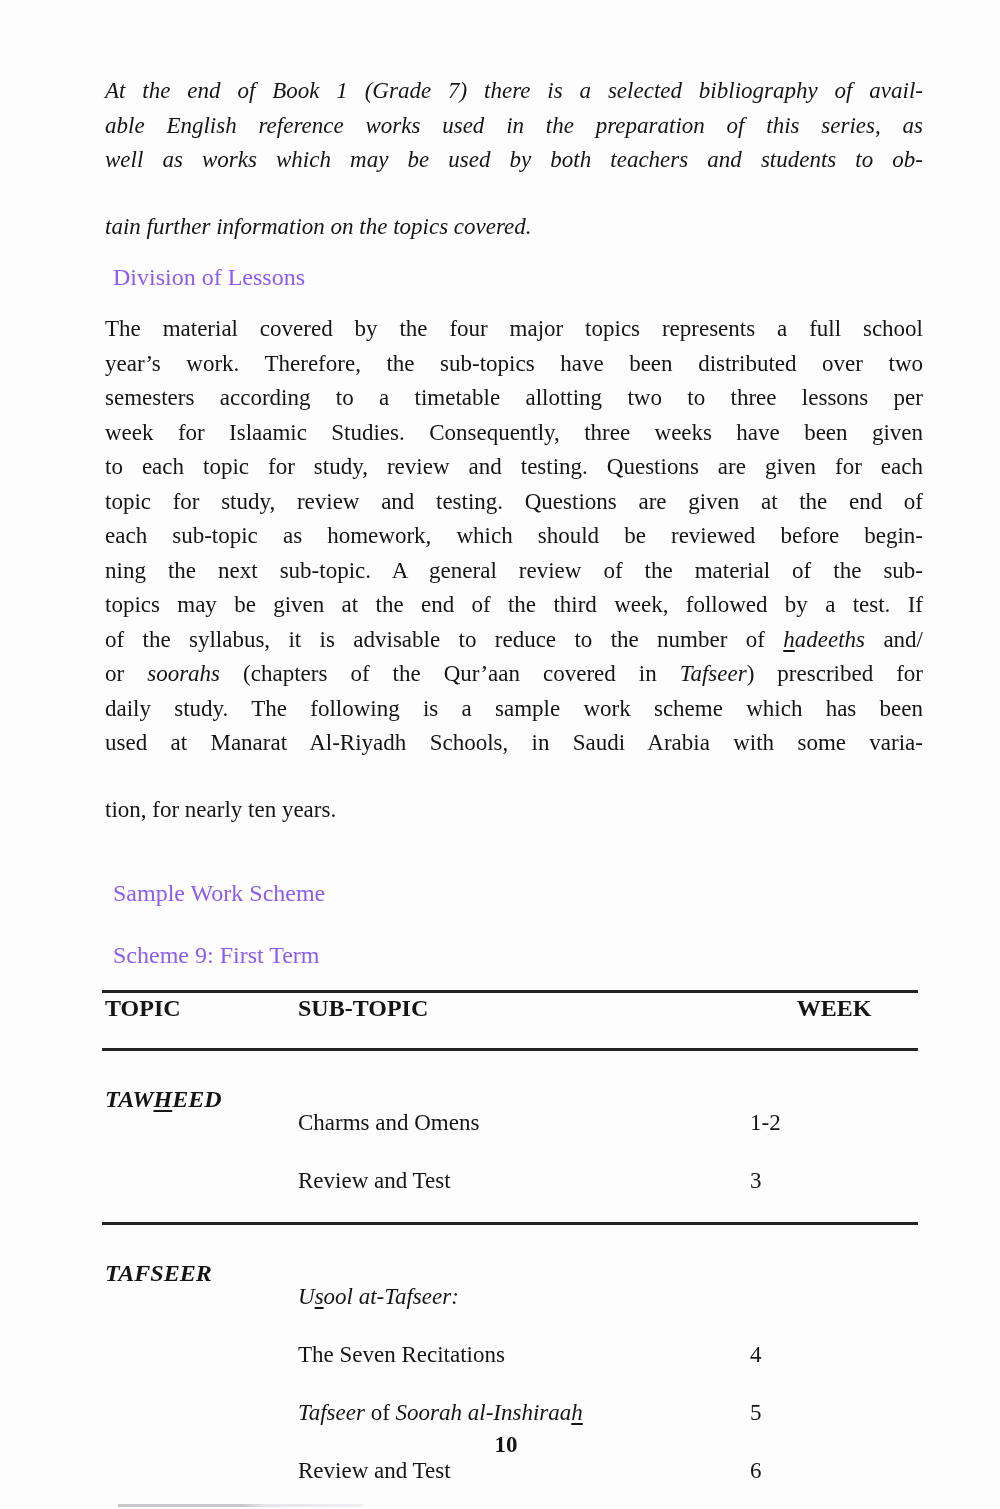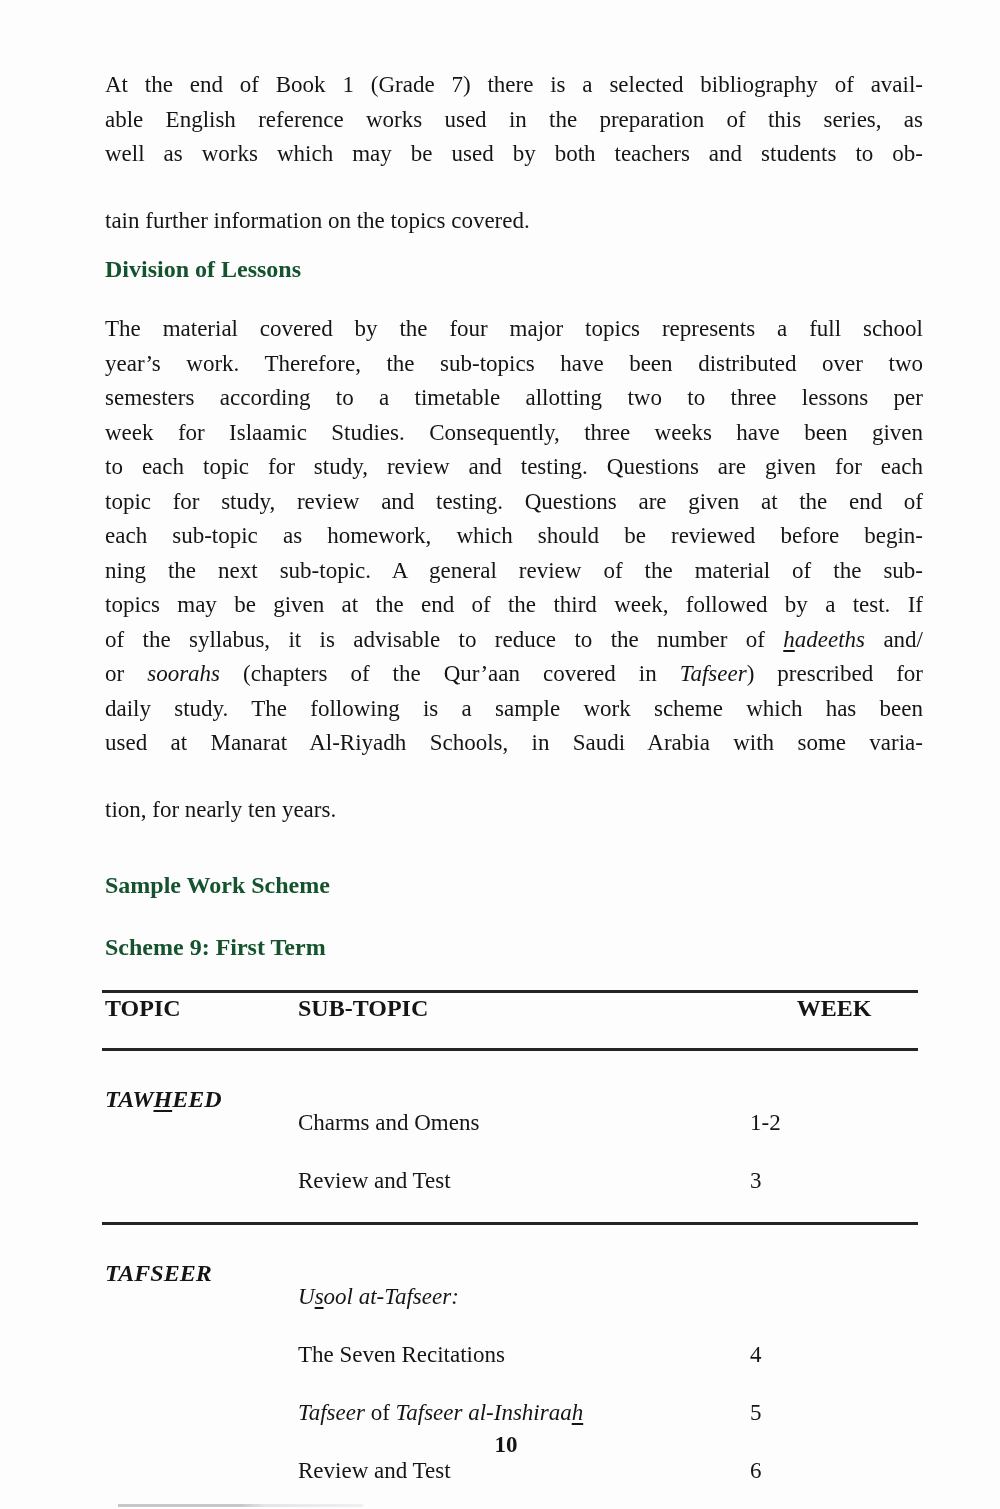--- a/index.html
+++ b/index.html
@@ -16,38 +16,38 @@
     color: #151515;
     overflow: hidden;
   }
   .para {
     position: absolute;
     left: 105px;
     width: 818px;
     font-size: 23px;
     line-height: 34.5px;
   }
-  .p1 { top: 68px; }
+  .p1 { top: 74px; font-style: italic; }
   .p2 { top: 312px; }
   .pline { text-align: justify; text-align-last: justify; }
   .pline.last { text-align-last: left; margin-top: 32px; }
   .it { font-style: italic; }
   .un {
     text-decoration: underline;
     text-decoration-thickness: 2px;
     text-underline-offset: 3px;
   }
   .heading {
     position: absolute;
     left: 105px;
-    margin: 0;
+    margin: 8px;
     font-size: 24px;
-    font-weight: bold;
+    font-weight: normal;
     line-height: 28px;
-    color: #14532d;
+    color: #8b5cf6;
   }
   .h-division { top: 255px; }
   .h-sample { top: 871px; }
   .h-grade { top: 933px; }
   .wtable {
     position: absolute;
     left: 102px;
     top: 990px;
     width: 816px;
   }
@@ -159,21 +159,21 @@
           <div class="tentries">
             <div class="tline">
               <div class="tsub"><span class="it">U</span><span class="it un">s</span><span class="it">ool at-Tafseer:</span></div>
               <div class="tweek"></div>
             </div>
             <div class="tline">
               <div class="tsub"><span>The Seven Recitations</span></div>
               <div class="tweek">4</div>
             </div>
             <div class="tline">
-              <div class="tsub"><span class="it">Tafseer</span><span> of </span><span class="it">Tafseer al-Inshiraa</span><span class="it un">h</span></div>
+              <div class="tsub"><span class="it">Tafseer</span><span> of </span><span class="it">Soorah al-Inshiraa</span><span class="it un">h</span></div>
               <div class="tweek">5</div>
             </div>
             <div class="tline">
               <div class="tsub"><span>Review and Test</span></div>
               <div class="tweek">6</div>
             </div>
           </div>
         </div>
         <div class="hrule"></div>
       </div>

